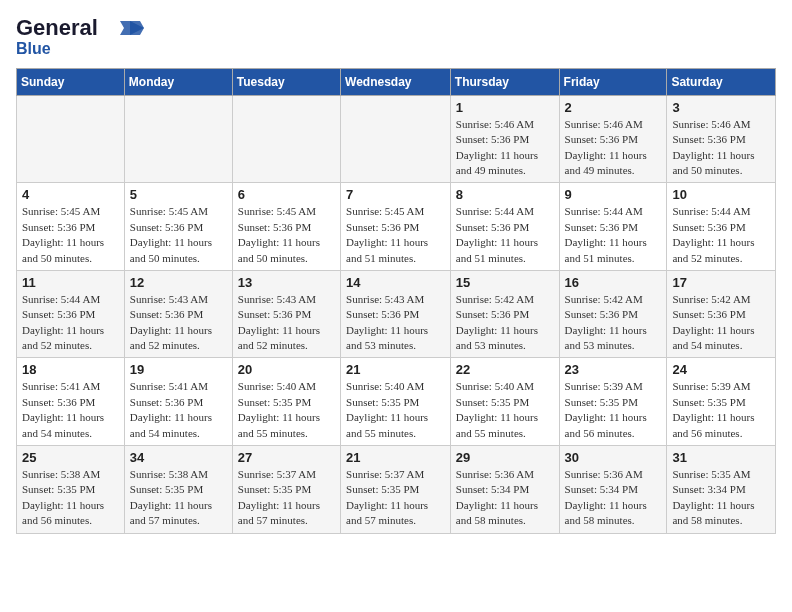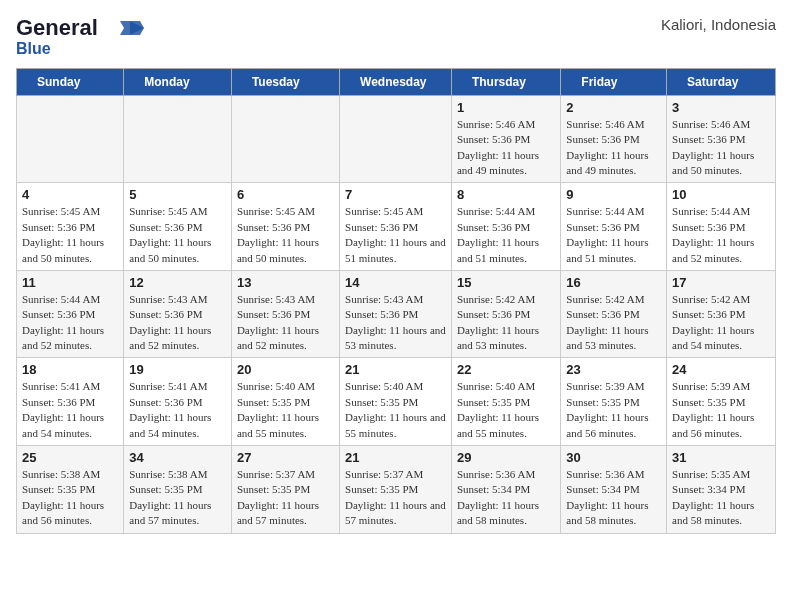--- a/index.html
+++ b/index.html
@@ -40,21 +40,21 @@
       color: #444;
     }
     table {
       width: 100%;
       border-collapse: collapse;
       font-size: 11px;
     }
     thead tr th {
       background-color: #2255a4;
       color: #fff;
-      padding: 6px 20px;
+      padding: 6px 4px;
       text-align: left;
       font-size: 12px;
       border: 1px solid #aaa;
     }
     tbody tr td {
       border: 1px solid #ccc;
       padding: 4px 5px;
       vertical-align: top;
       width: 113px;
       min-height: 80px;
@@ -94,21 +94,20 @@
       <svg width="28" height="18" viewBox="0 0 28 18">
         <polygon points="4,2 24,2 28,9 24,16 4,16 8,9" fill="#2255a4" opacity="0.85"></polygon>
         <polygon points="14,2 28,9 14,16" fill="#2255a4"></polygon>
       </svg>
     </div>
     <div style="display:flex;align-items:center;">
       <span class="logo-text" style="color:#2255a4;font-size:16px;">Blue</span>
     </div>
   </div>
   <div class="title-block">
-    <div class="subtitle">Kaliori, Indonesia</div>
   </div>
 </div>
 
 <table>
   <thead>
     <tr>
     <th>Sunday</th>
         <th>Monday</th>
         <th>Tuesday</th>
         <th>Wednesday</th>

